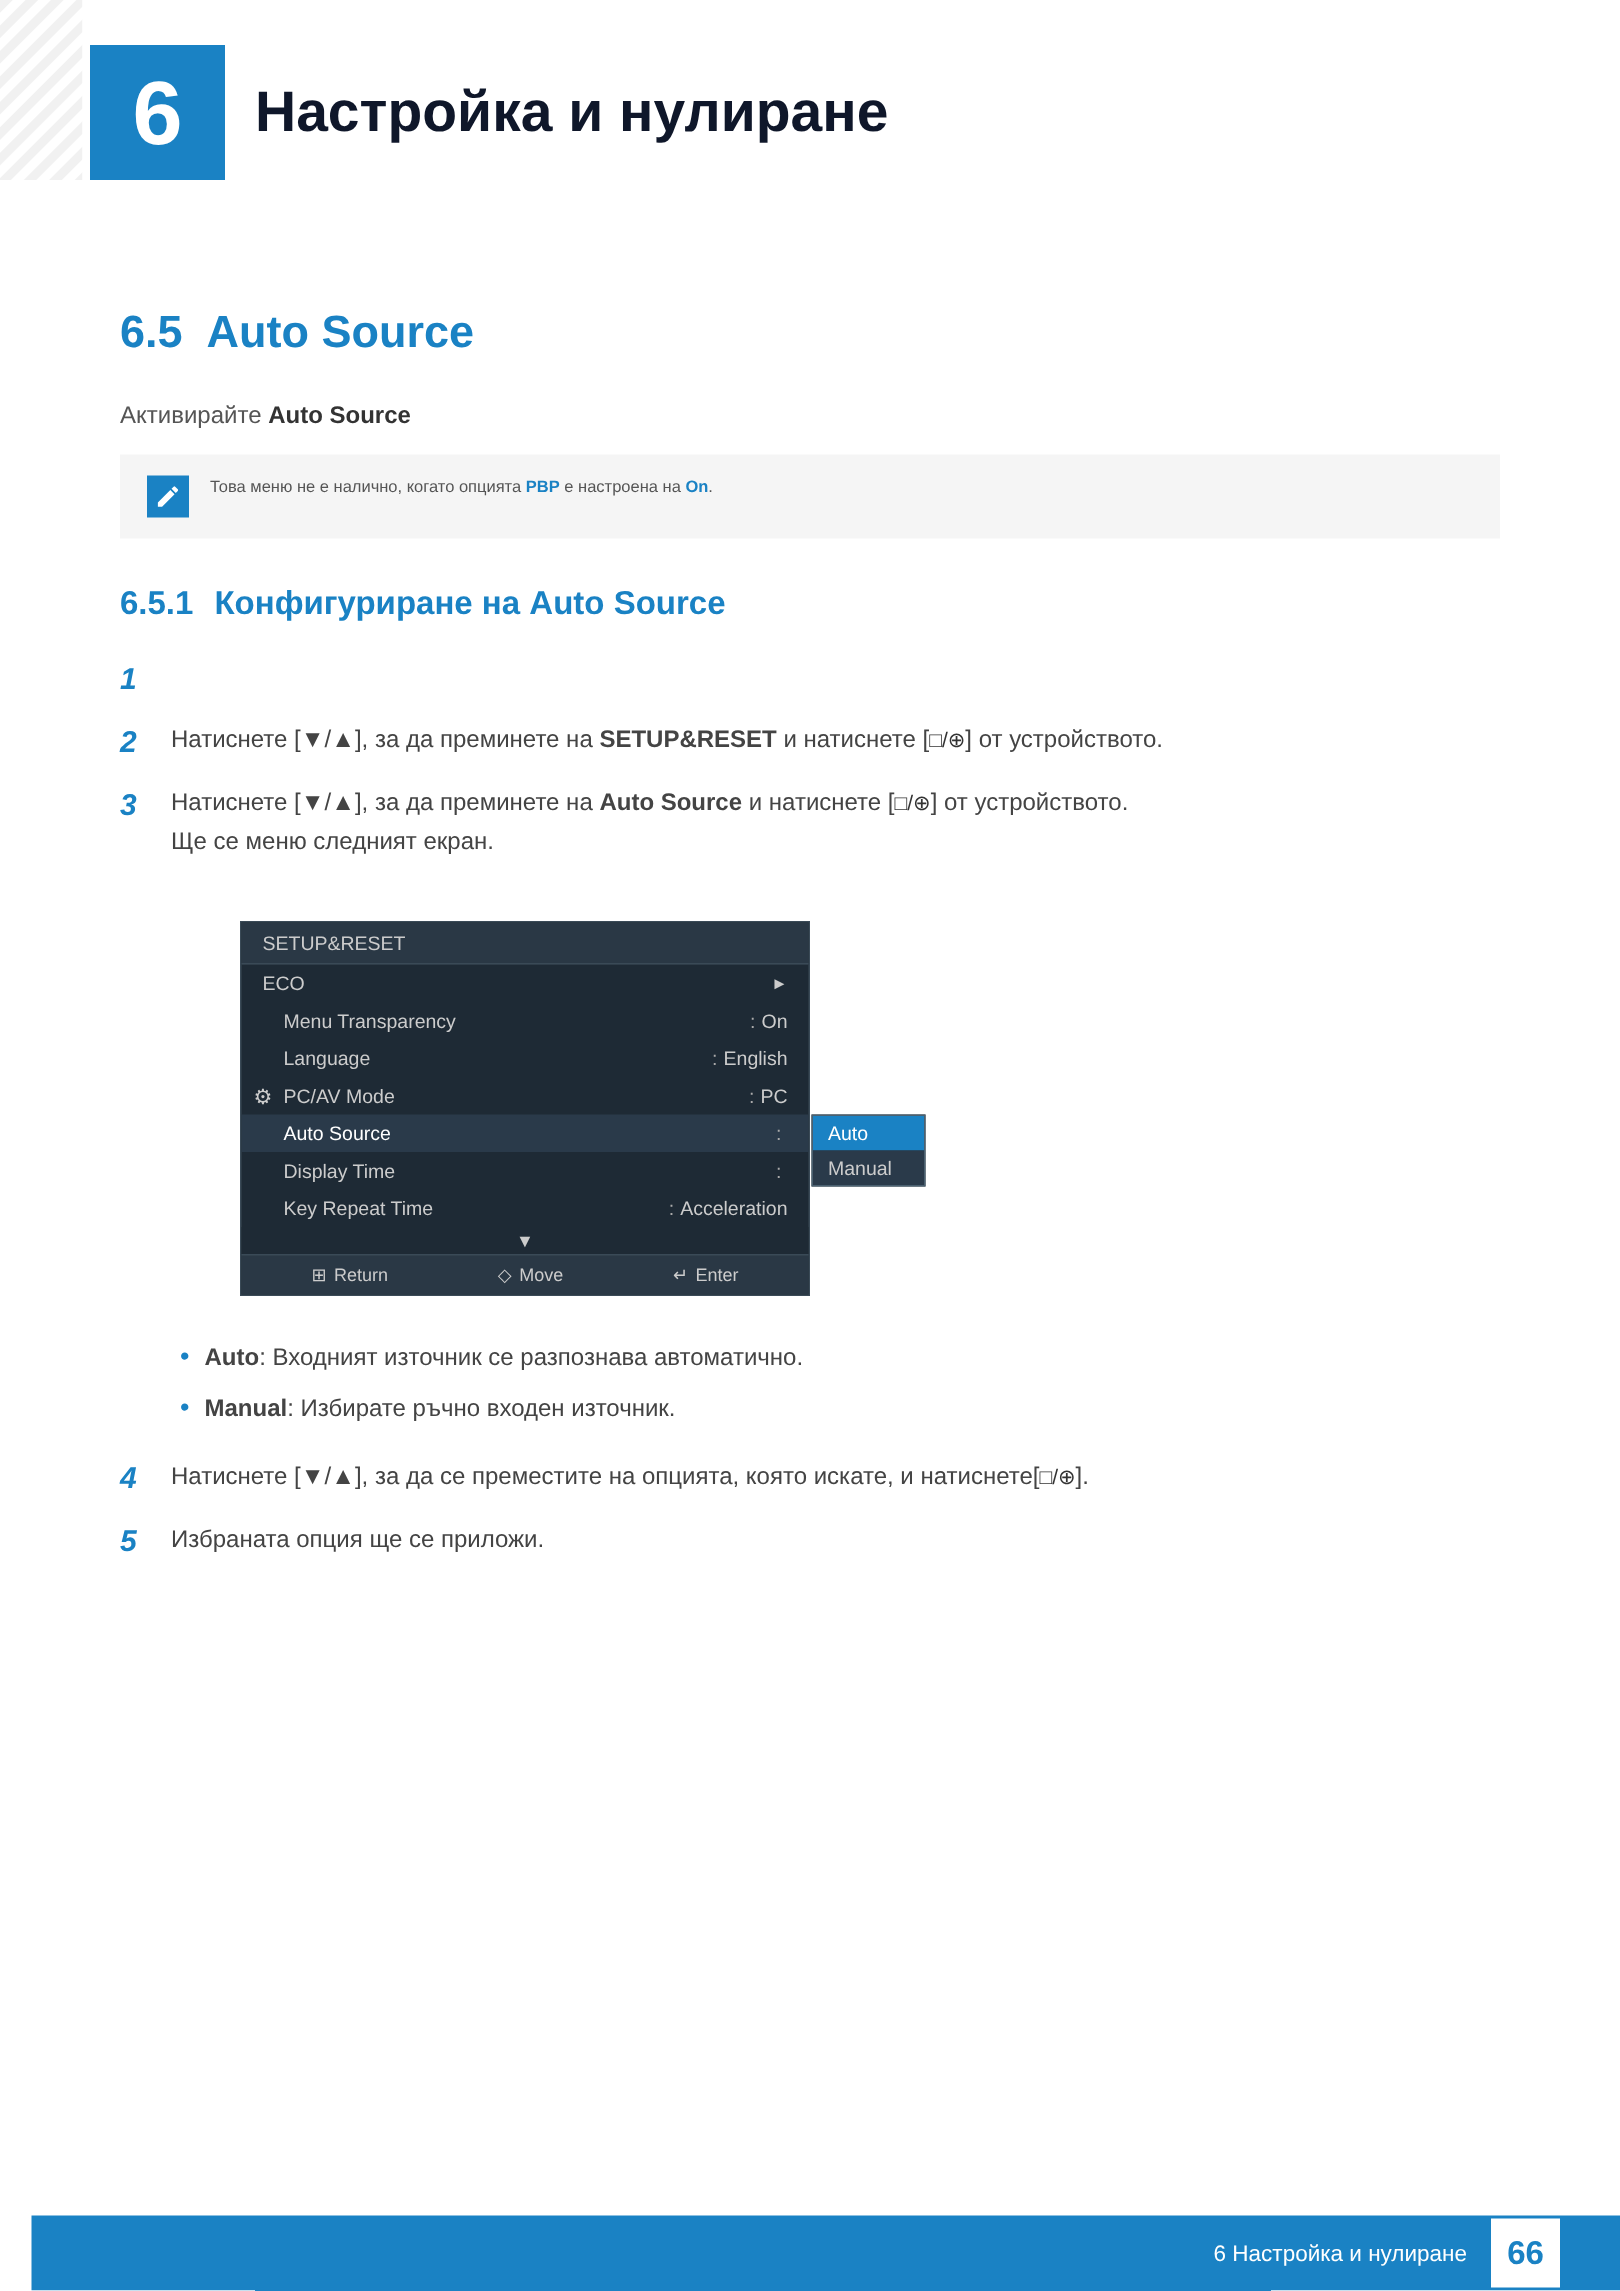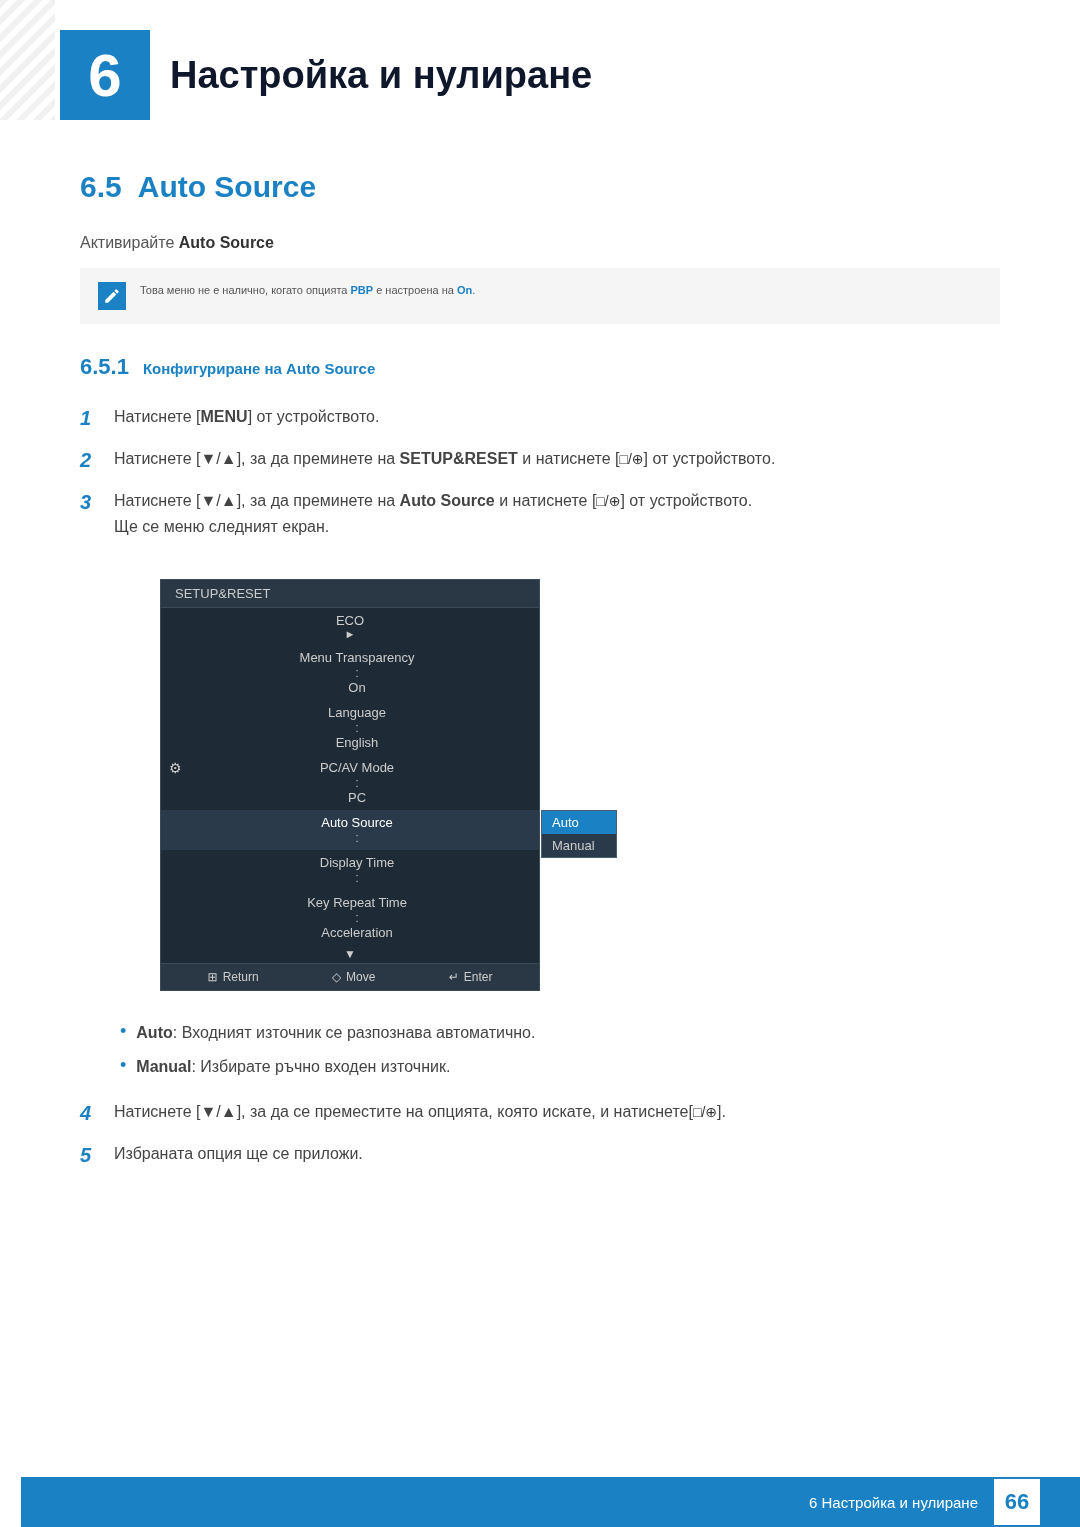--- a/index.html
+++ b/index.html
@@ -51,20 +51,21 @@
       display: flex;
       align-items: baseline;
       gap: 16px;
       margin-bottom: 30px;
     }
 
     .section-number {
       font-size: 30px;
       font-weight: bold;
       color: #1a82c4;
+      margin-top: 35px;
     }
 
     .section-title {
       font-size: 30px;
       font-weight: bold;
       color: #1a82c4;
     }
 
     
     .activate-text {
@@ -125,21 +126,21 @@
       margin-bottom: 24px;
     }
 
     .subsection-number {
       font-size: 22px;
       font-weight: bold;
       color: #1a82c4;
     }
 
     .subsection-title {
-      font-size: 15px;
+      font-size: 22px;
       font-weight: bold;
       color: #1a82c4;
     }
 
     
     .steps-list {
       list-style: none;
       margin-bottom: 20px;
     }
 
@@ -199,21 +200,20 @@
       border-bottom: 1px solid #3a4a57;
     }
 
     .osd-row {
       display: flex;
       align-items: center;
       padding: 5px 14px 5px 28px;
       color: #ccc;
       font-size: 13px;
       position: relative;
-      flex-direction: column;
     }
 
     .osd-row.eco {
       padding-left: 14px;
     }
 
     .osd-row-label {
       flex: 1;
     }
 
@@ -375,23 +375,20 @@
   
   <div class="subsection-heading">
     <span class="subsection-number">6.5.1</span>
     <span class="subsection-title">Конфигуриране на Auto Source</span>
   </div>
 
   
   <ul class="steps-list">
     <li>
       <span class="step-number">1</span>
-      <div class="step-text">
-        Натиснете [<strong>MENU</strong>] от устройството.
-      </div>
     </li>
     <li>
       <span class="step-number">2</span>
       <div class="step-text">
         Натиснете [▼/▲], за да преминете на <strong>SETUP&amp;RESET</strong> и натиснете [<span class="key-sym">□/⊕</span>] от устройството.
       </div>
     </li>
     <li>
       <span class="step-number">3</span>
       <div class="step-text">

